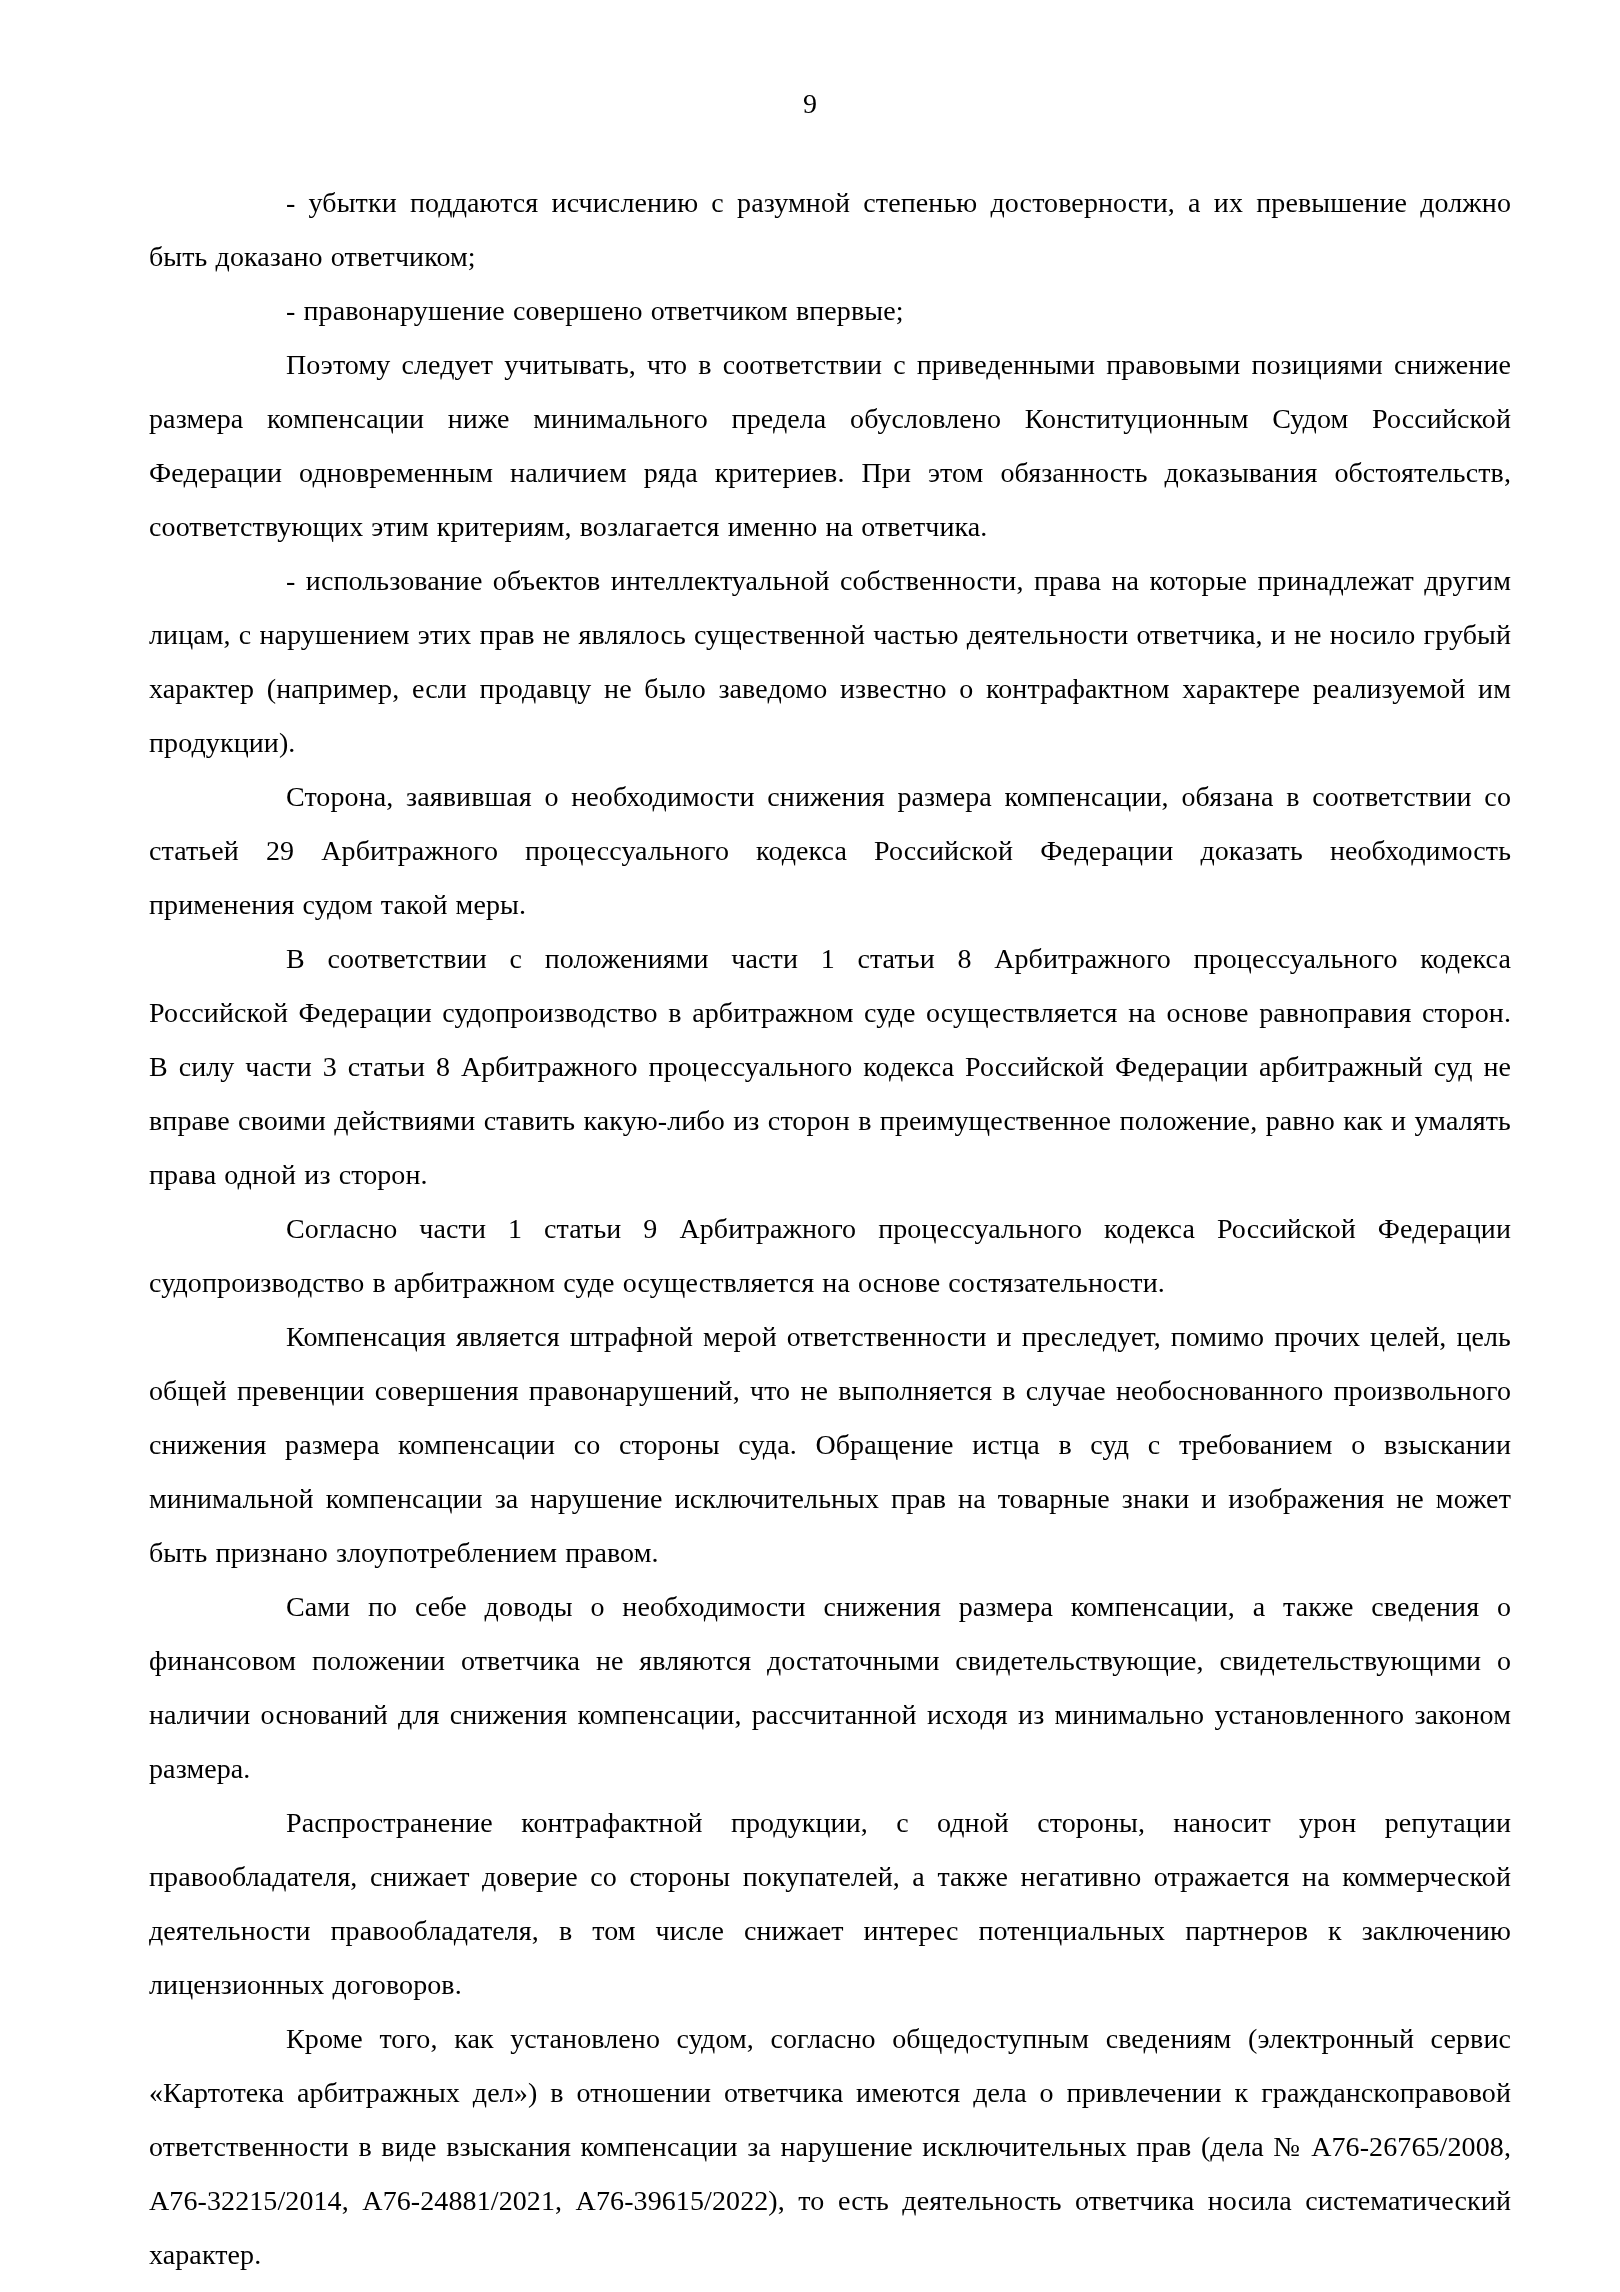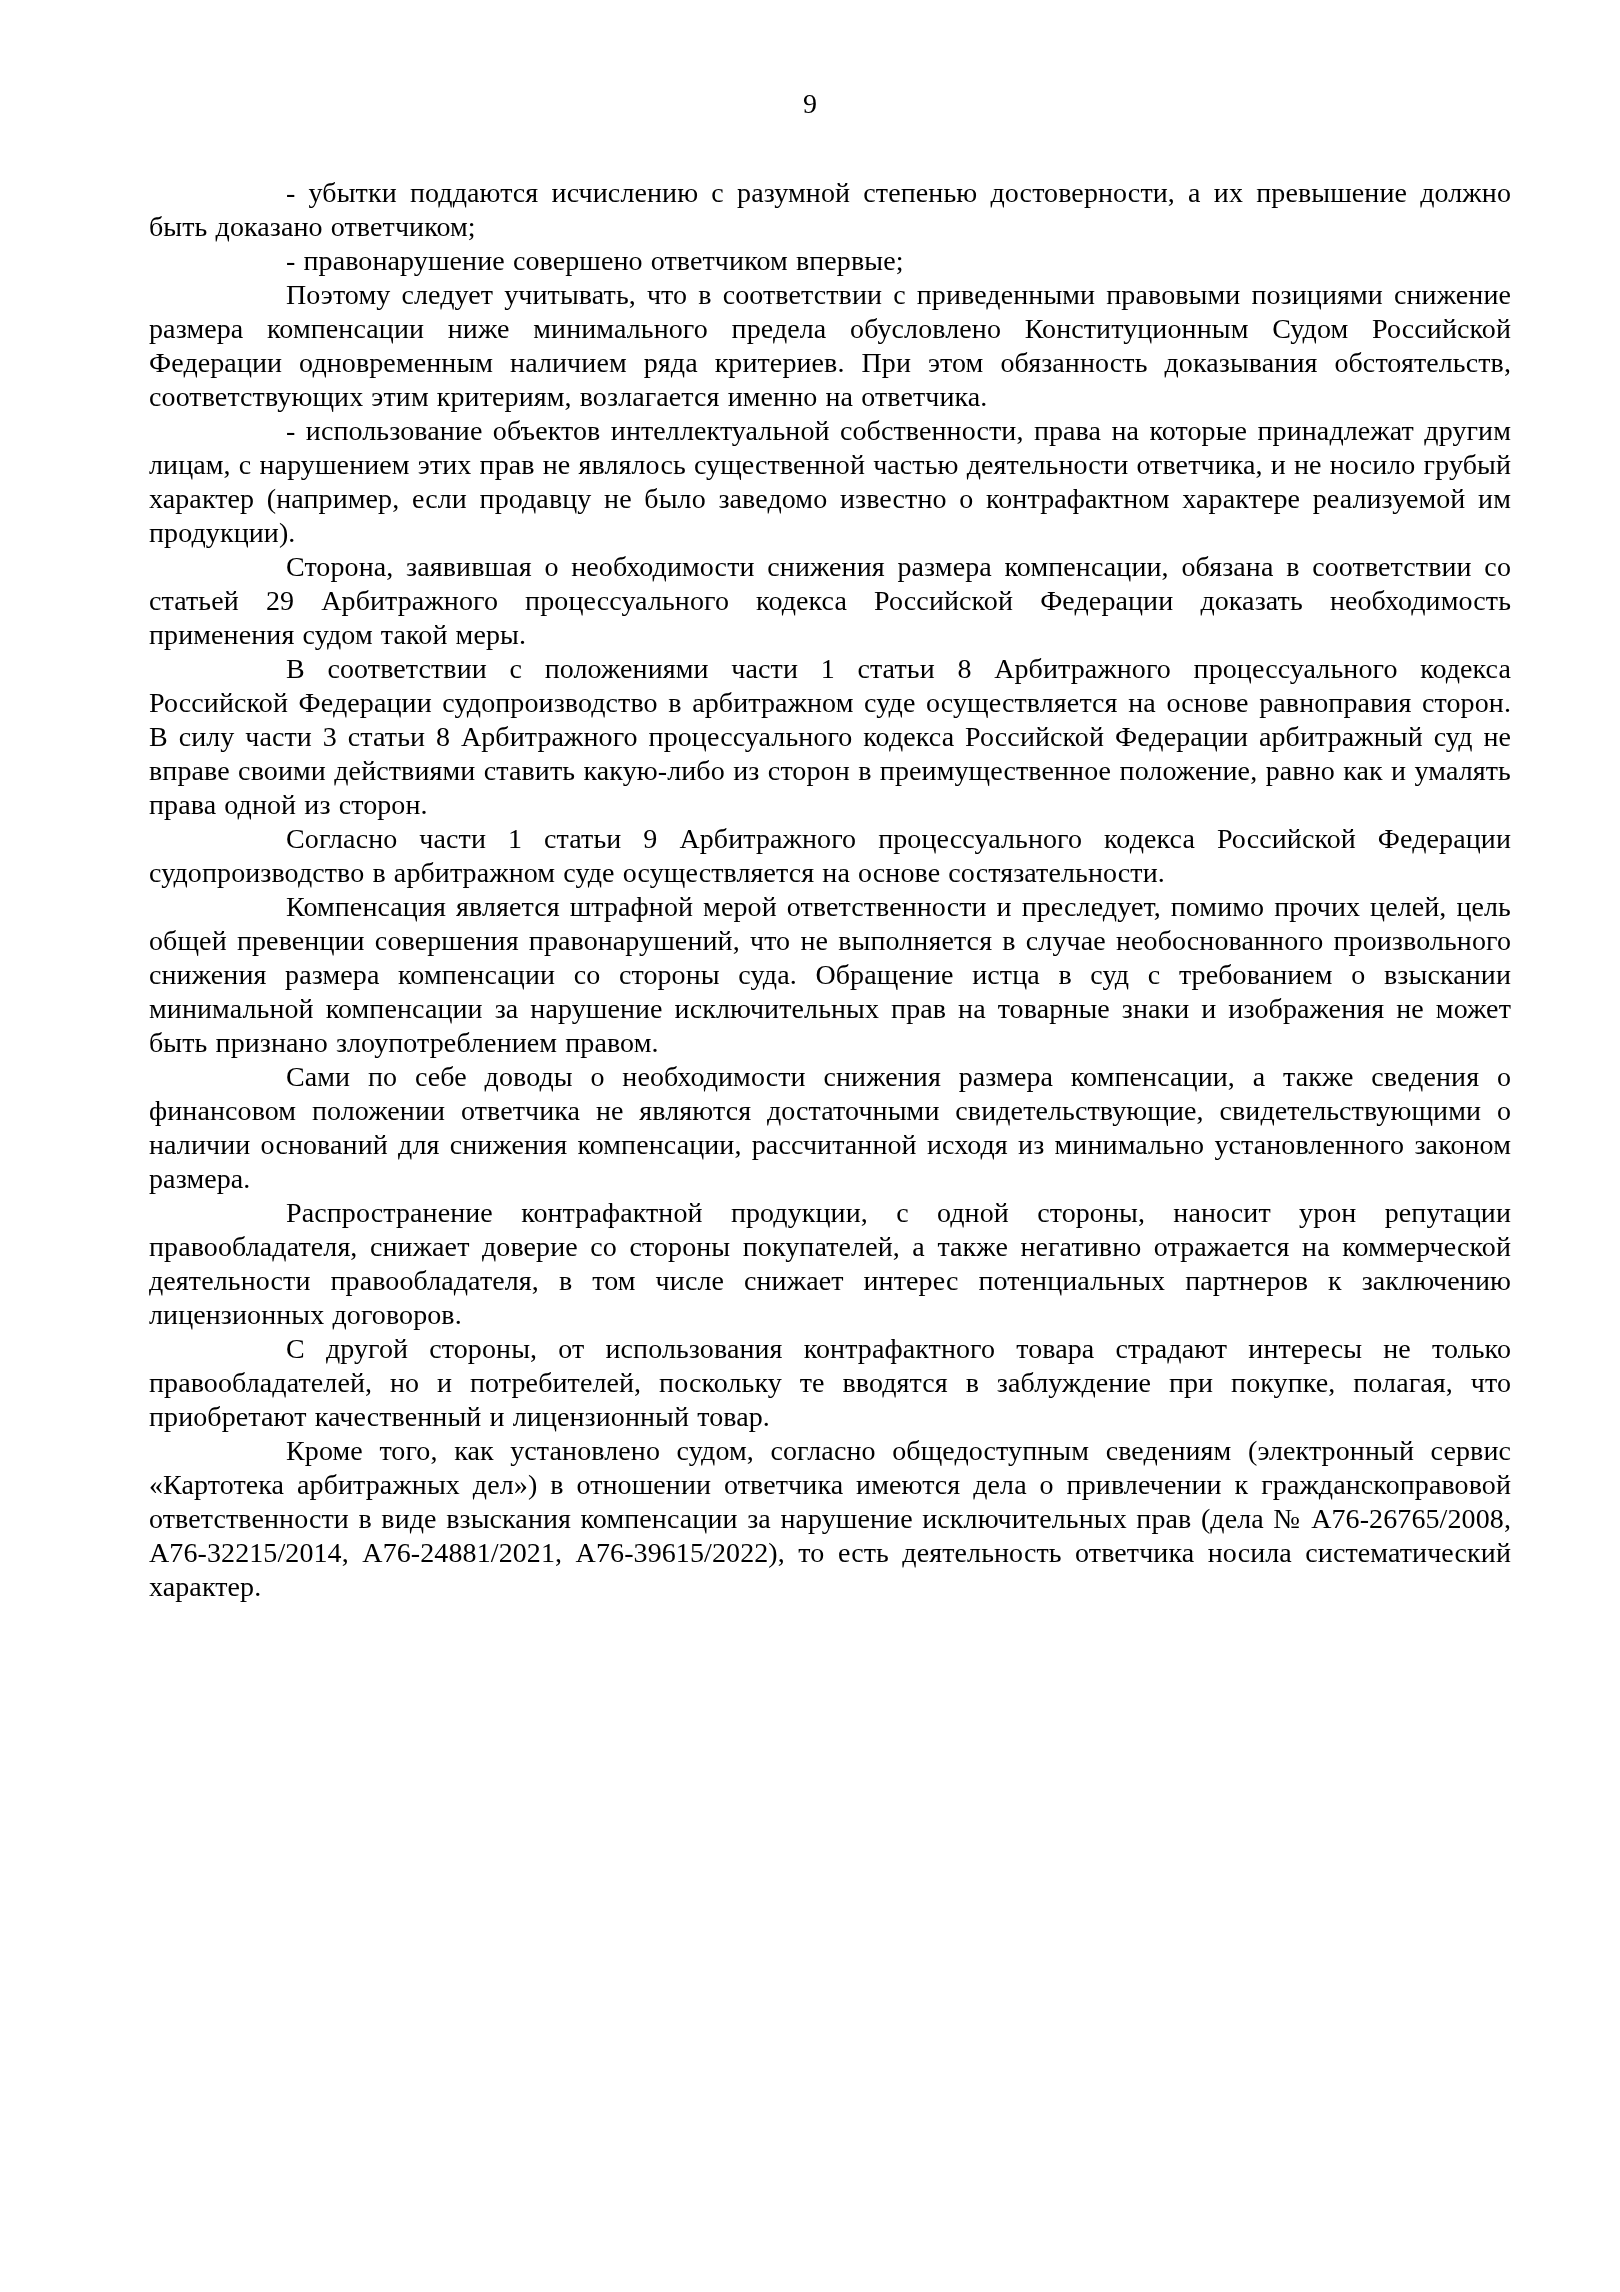--- a/index.html
+++ b/index.html
@@ -28,21 +28,21 @@
   .content {
     position: absolute;
     top: 176px;
     left: 149px;
     width: 1362px;
   }
   .content p {
     margin: 0;
     padding: 0;
     font-size: 28px;
-    line-height: 34px;
+    line-height: 54px;
     text-align: justify;
     text-indent: 137px;
     letter-spacing: 0.1px;
     word-spacing: 1px;
   }
 </style>
 </head>
 <body>
 
 <div class="page">
@@ -52,17 +52,16 @@
     <p>- убытки поддаются исчислению с разумной степенью достоверности, а их превышение должно быть доказано ответчиком;</p>
     <p>- правонарушение совершено ответчиком впервые;</p>
     <p>Поэтому следует учитывать, что в соответствии с приведенными правовыми позициями снижение размера компенсации ниже минимального предела обусловлено Конституционным Судом Российской Федерации одновременным наличием ряда критериев. При этом обязанность доказывания обстоятельств, соответствующих этим критериям, возлагается именно на ответчика.</p>
     <p>- использование объектов интеллектуальной собственности, права на которые принадлежат другим лицам, с нарушением этих прав не являлось существенной частью деятельности ответчика, и не носило грубый характер (например, если продавцу не было заведомо известно о контрафактном характере реализуемой им продукции).</p>
     <p>Сторона, заявившая о необходимости снижения размера компенсации, обязана в соответствии со статьей 29 Арбитражного процессуального кодекса Российской Федерации доказать необходимость применения судом такой меры.</p>
     <p>В соответствии с положениями части 1 статьи 8 Арбитражного процессуального кодекса Российской Федерации судопроизводство в арбитражном суде осуществляется на основе равноправия сторон. В силу части 3 статьи 8 Арбитражного процессуального кодекса Российской Федерации арбитражный суд не вправе своими действиями ставить какую-либо из сторон в преимущественное положение, равно как и умалять права одной из сторон.</p>
     <p>Согласно части 1 статьи 9 Арбитражного процессуального кодекса Российской Федерации судопроизводство в арбитражном суде осуществляется на основе состязательности.</p>
     <p>Компенсация является штрафной мерой ответственности и преследует, помимо прочих целей, цель общей превенции совершения правонарушений, что не выполняется в случае необоснованного произвольного снижения размера компенсации со стороны суда. Обращение истца в суд с требованием о взыскании минимальной компенсации за нарушение исключительных прав на товарные знаки и изображения не может быть признано злоупотреблением правом.</p>
     <p>Сами по себе доводы о необходимости снижения размера компенсации, а также сведения о финансовом положении ответчика не являются достаточными свидетельствующие, свидетельствующими о наличии оснований для снижения компенсации, рассчитанной исходя из минимально установленного законом размера.</p>
     <p>Распространение контрафактной продукции, с одной стороны, наносит урон репутации правообладателя, снижает доверие со стороны покупателей, а также негативно отражается на коммерческой деятельности правообладателя, в том числе снижает интерес потенциальных партнеров к заключению лицензионных договоров.</p>
-    <p>С другой стороны, от использования контрафактного товара страдают интересы не только правообладателей, но и потребителей, поскольку те вводятся в заблуждение при покупке, полагая, что приобретают качественный и лицензионный товар.</p>
     <p>Кроме того, как установлено судом, согласно общедоступным сведениям (электронный сервис «Картотека арбитражных дел») в отношении ответчика имеются дела о привлечении к гражданскоправовой ответственности в виде взыскания компенсации за нарушение исключительных прав (дела № А76-26765/2008, А76-32215/2014, А76-24881/2021, А76-39615/2022), то есть деятельность ответчика носила систематический характер.</p>
   </div>
 </div>
 
 
 </body></html>

